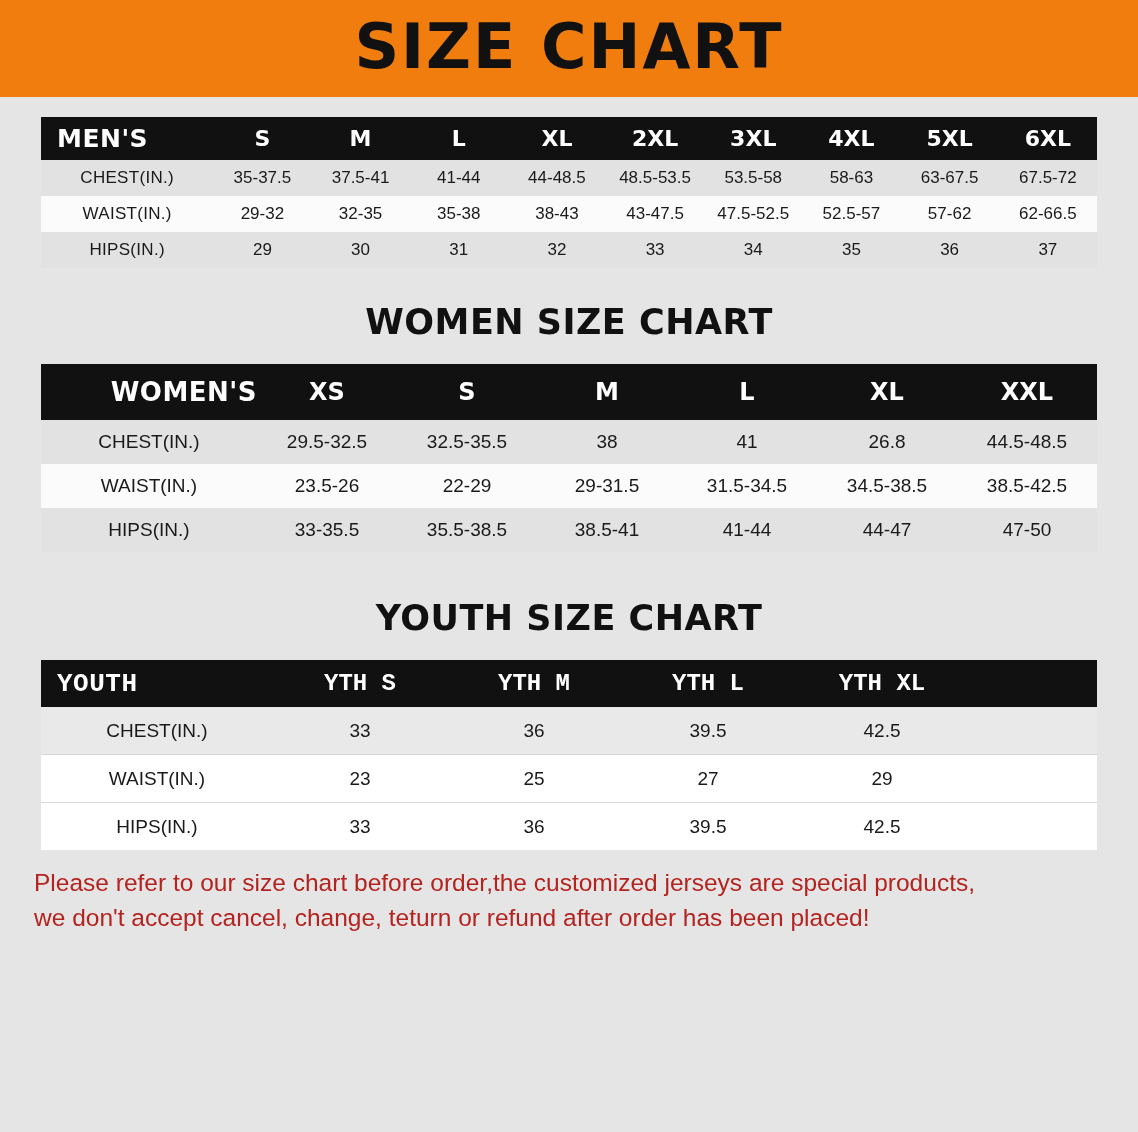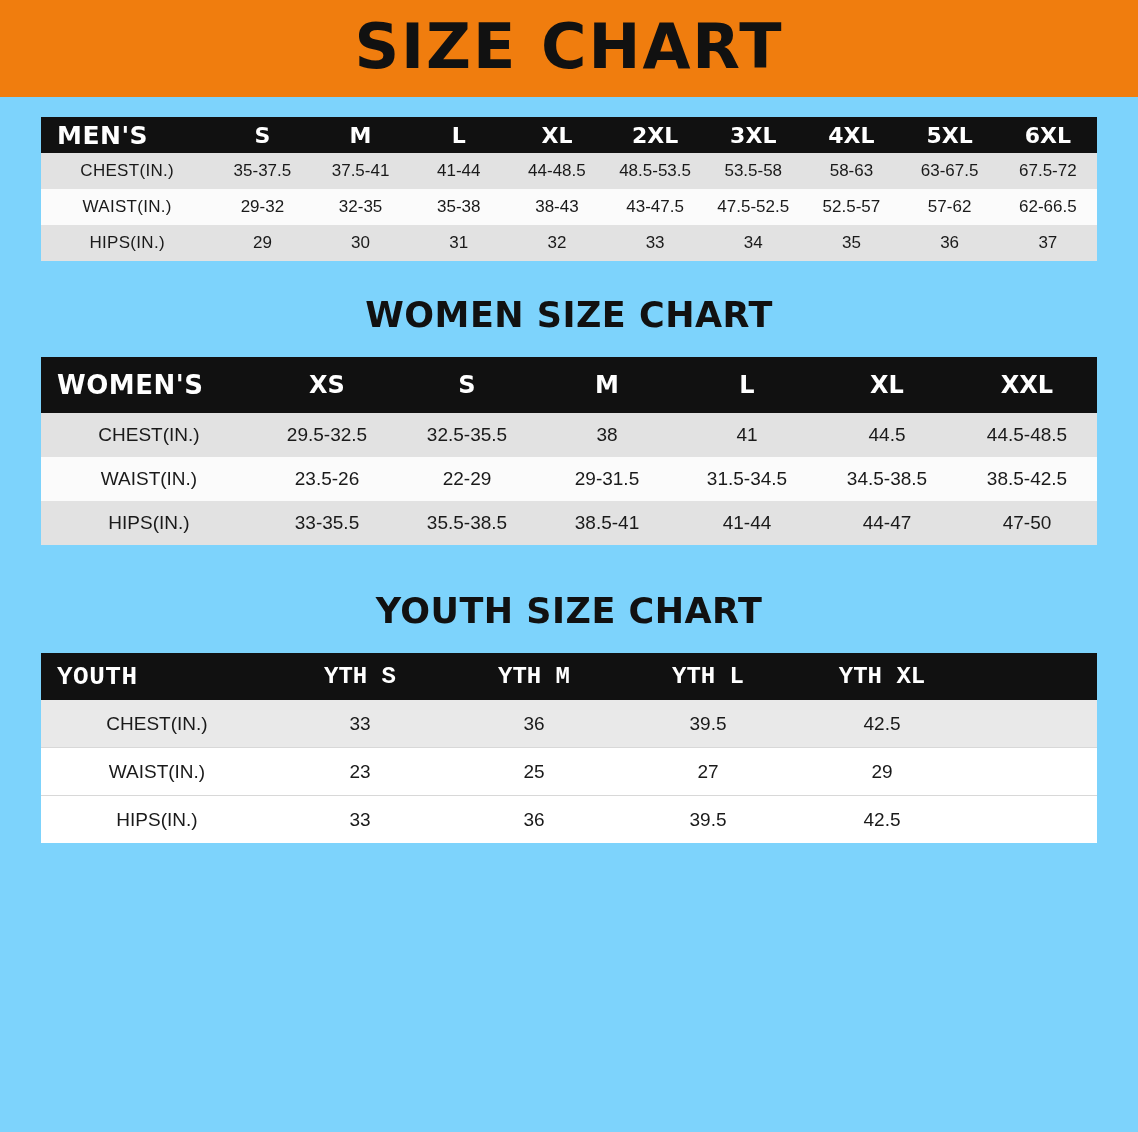--- a/index.html
+++ b/index.html
@@ -10,21 +10,21 @@
     width: 1138px;
     height: 1132px;
     background: #ffffff;
     font-family: "Liberation Sans", sans-serif;
     overflow: hidden;
   }
   .page {
     width: 1138px;
     height: 1132px;
     position: relative;
-    background: #7dd3fc;
+    background: #e5e5e5;
     box-sizing: border-box;
   }
   
   .banner {
     height: 97px;
     background: #f07d0e;
     display: flex;
     align-items: center;
     justify-content: center;
   }
@@ -76,29 +76,29 @@
     font-family: "Liberation Sans", sans-serif;
   }
   .chart td.rowlabel {
     text-align: center;
   }
   .stripe-dark  { background: #e2e2e2; }
   .stripe-light { background: #fbfbfb; }
 
   
   #men-table { width: 1056px; margin-top: 20px; }
-  #men-table thead th { height: 36px; font-size: 22px; }
+  #men-table thead th { height: 43px; font-size: 22px; }
   #men-table thead th.rowlabel-head { font-size: 25px; }
   #men-table td { height: 34px; font-size: 17px; }
   #men-table td.rowlabel { font-size: 17px; letter-spacing: 0.3px; }
 
   
   #women-table { width: 1056px; margin-top: 22px; }
   #women-table thead th { height: 56px; font-size: 24px; }
-  #women-table thead th.rowlabel-head { font-size: 26px; }
+  #women-table thead th.rowlabel-head { font-size: 26px; text-align: right; }
   #women-table td { height: 42px; font-size: 19px; }
 
   
   #youth-table { width: 1056px; margin-top: 22px; }
   #youth-table thead th { height: 47px; font-size: 24px; font-family: Liberation Mono, monospace; }
   #youth-table thead th.rowlabel-head { font-size: 26px; }
   #youth-table td { height: 45px; font-size: 19px; }
   #youth-table tbody tr:nth-child(1) { background: #e9e9e9; }
   #youth-table tbody tr:nth-child(n+2) { background: #ffffff; }
   #youth-table tbody tr:nth-child(n+2) td { border-top: 1px solid #d8d8d8; }
@@ -211,21 +211,21 @@
         <th>XXL</th>
       </tr>
     </thead>
     <tbody>
       <tr class="stripe-dark">
         <td class="rowlabel">CHEST(IN.)</td>
         <td>29.5-32.5</td>
         <td>32.5-35.5</td>
         <td>38</td>
         <td>41</td>
-        <td>44.5</td>
+        <td>26.8</td>
         <td>44.5-48.5</td>
       </tr>
       <tr class="stripe-light">
         <td class="rowlabel">WAIST(IN.)</td>
         <td>23.5-26</td>
         <td>22-29</td>
         <td>29-31.5</td>
         <td>31.5-34.5</td>
         <td>34.5-38.5</td>
         <td>38.5-42.5</td>
@@ -283,14 +283,18 @@
         <td class="rowlabel">HIPS(IN.)</td>
         <td>33</td>
         <td>36</td>
         <td>39.5</td>
         <td>42.5</td>
         <td></td>
       </tr>
     </tbody>
   </table>
 
+  <div class="note">
+    <div>Please refer to our size chart before order,the customized jerseys are special products,</div>
+    <div>we don't accept cancel, change, teturn or refund after order has been placed!</div>
+  </div>
 
 </div>
 
 </body></html>

